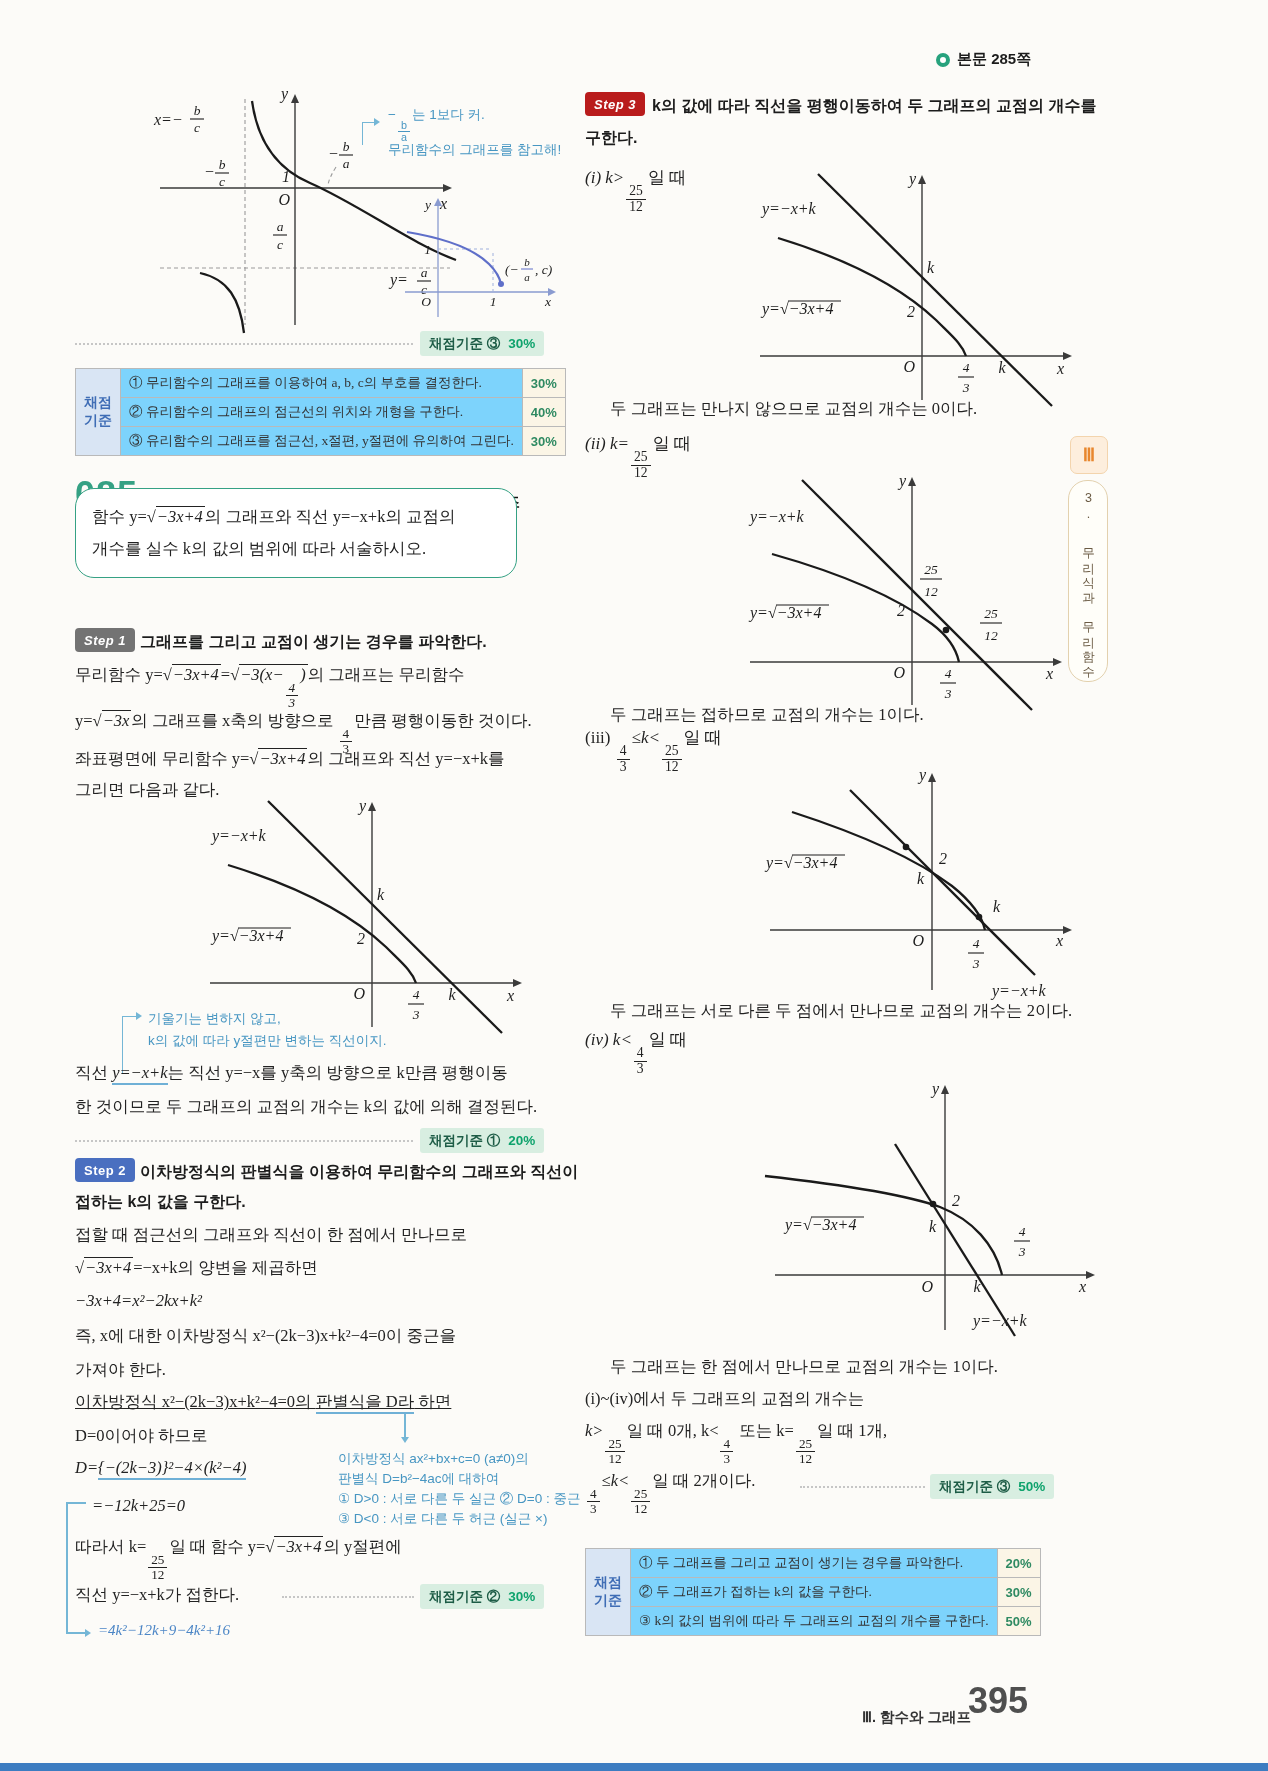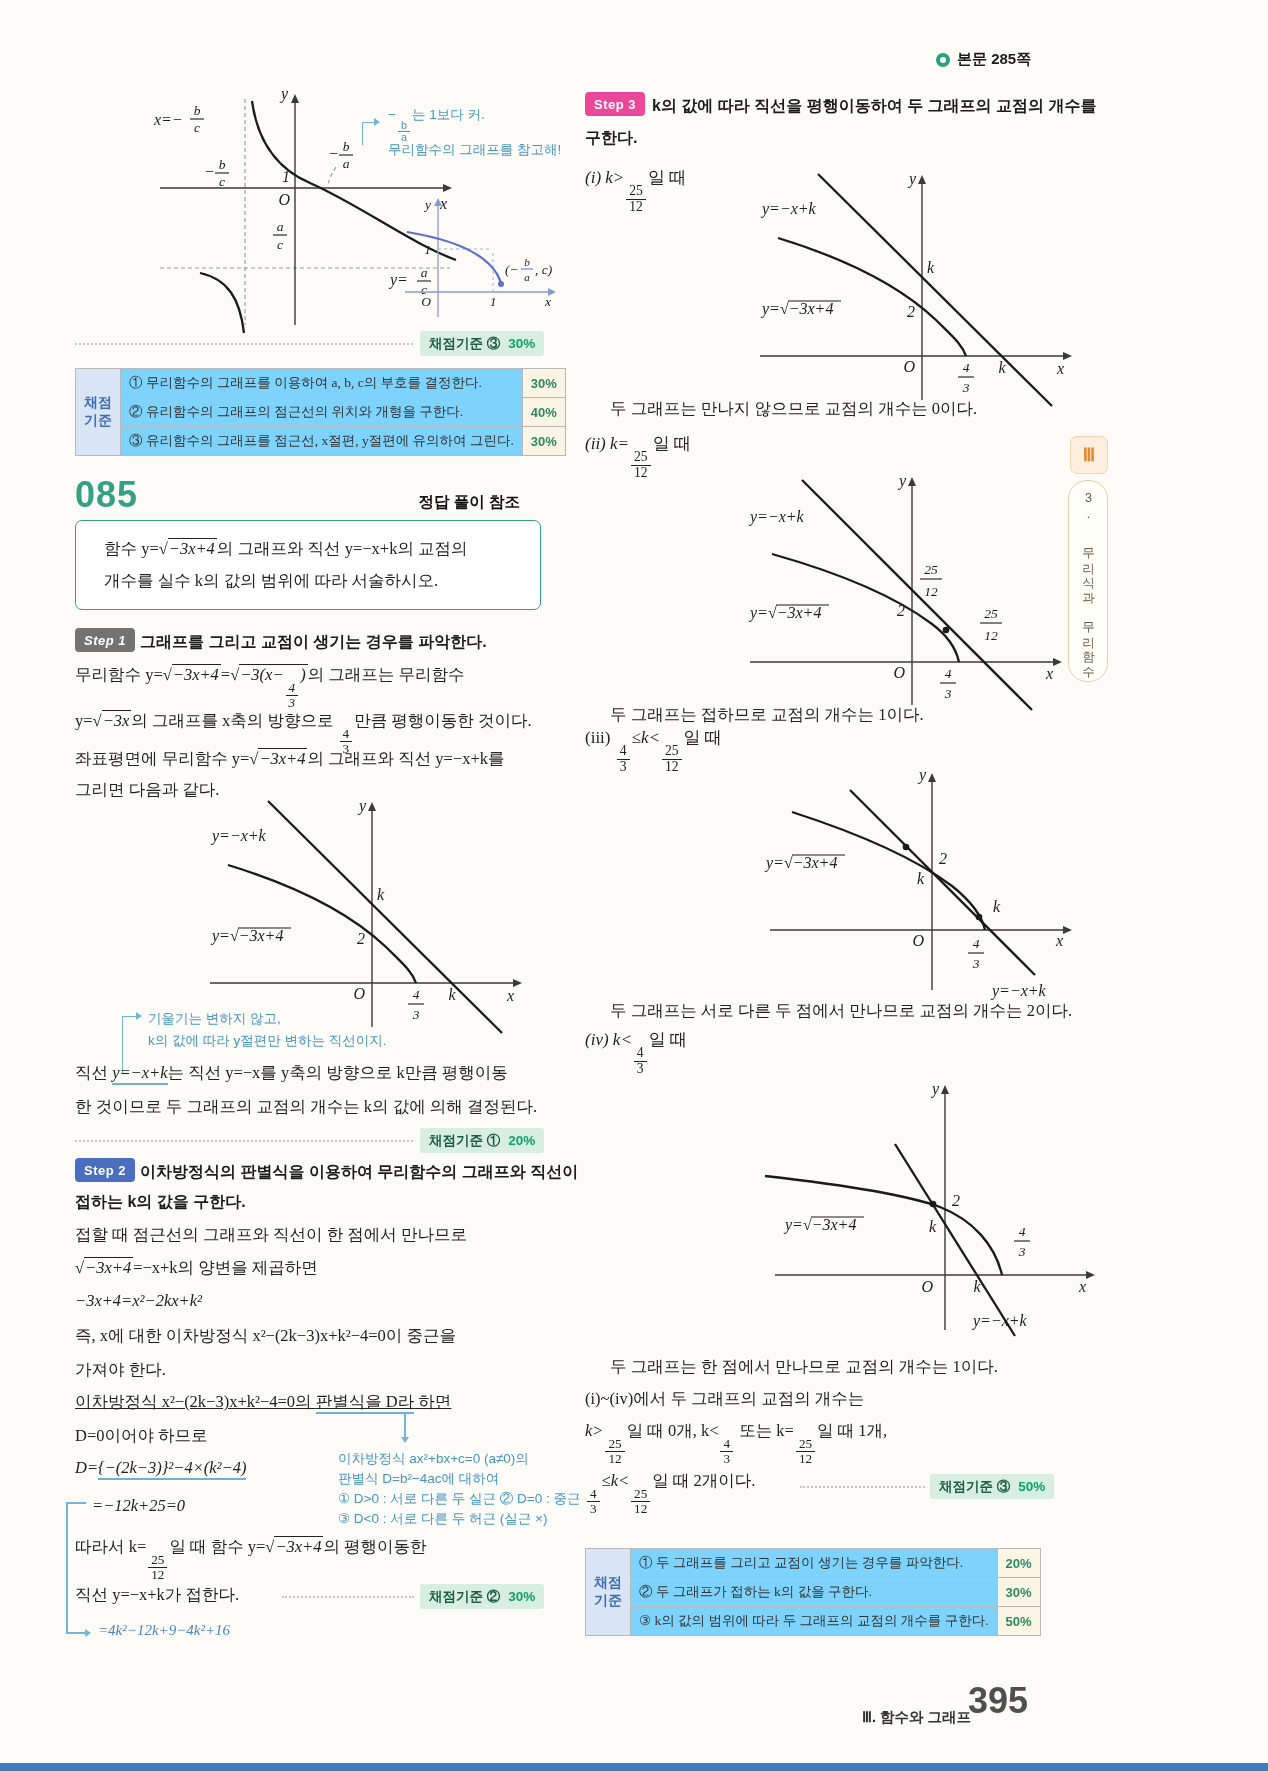--- a/index.html
+++ b/index.html
@@ -19,21 +19,21 @@
   
   .rb{position:absolute;background:#d8eee1;border-radius:3px;padding:4px 9px 3px;
       font:bold 13.5px "Liberation Sans",sans-serif;color:#1d5c46;white-space:nowrap;}
   .rb .pct{color:#0fa36d;margin-left:8px;}
   .dots{position:absolute;border-top:2px dotted #c6c6c6;height:0;}
   
   .step{position:absolute;border-radius:4px;color:#fff;font:bold 13px/1 "Liberation Sans",sans-serif;
         padding:6px 9px 5px;letter-spacing:.5px;}
   .s1{background:#737373;font-style:italic;}
   .s2{background:#4a6fc0;}
-  .s3{background:#ec4899;}
+  .s3{background:#b91c1c;font-style:italic;}
   .steptitle{position:absolute;font:bold 16px "Liberation Sans",sans-serif;color:#1c1c1c;white-space:nowrap;}
   
   table.rt{position:absolute;border-collapse:collapse;}
   table.rt td{border:1px solid #b9b9b9;padding:3px 8px;background:#7dd3fc;
       font:13.5px "Liberation Serif",serif;color:#333;white-space:nowrap;height:22px;}
   table.rt td.hd{background:#d9e5f4;color:#3f6db5;font:bold 14px "Liberation Sans",sans-serif;
       text-align:center;width:42px;margin-top:34px;}
   table.rt td.pct{background:#fbf5e6;color:#2f8a62;text-align:center;width:44px;
       font:bold 13px "Liberation Sans",sans-serif;}
   
@@ -43,22 +43,22 @@
   .elb{position:absolute;border-left:1.6px solid #74b6d6;border-top:1.6px solid #74b6d6;}
   .elb::after{content:"";position:absolute;right:-7px;top:-5px;border:4px solid transparent;
       border-left:6px solid #74b6d6;}
   .varrow{position:absolute;border-left:2px solid #74b6d6;}
   .varrow::after{content:"";position:absolute;left:-5px;bottom:-7px;border:4px solid transparent;
       border-top:6px solid #74b6d6;}
   .hook-b{position:absolute;border-top:2px solid #74b6d6;}
   .hook-b::after{content:"";position:absolute;right:-7px;top:-5px;border:4px solid transparent;
       border-left:6px solid #74b6d6;}
   
-  #pbox{position:absolute;left:75px;top:520px;width:408px;border:1.6px solid #35a184;border-radius:7px;
-        padding:12px 28px;background:#fff;}
+  #pbox{position:absolute;left:75px;top:488px;width:408px;border:1.6px solid #35a184;border-radius:19px;
+        padding:12px 16px;background:#fff;}
   #pbox .ln2{font-size:16.5px;line-height:32px;white-space:nowrap;}
   #pnum{position:absolute;left:75px;top:474px;font:bold 36px "Liberation Sans",sans-serif;
         color:#35a184;letter-spacing:1px;}
   #pref{position:absolute;left:370px;top:492px;width:150px;text-align:right;
         font:bold 15.5px "Liberation Sans",sans-serif;color:#111;}
   
   #hdr{position:absolute;left:936px;top:50px;display:flex;align-items:center;gap:7px;
        font:bold 15px "Liberation Sans",sans-serif;color:#1c1c1c;}
   #hdr .ic{width:6px;height:6px;border:4px solid #27a27d;border-radius:50%;background:#fff;}
   
@@ -266,21 +266,21 @@
   <div class="varrow" style="left:404px;top:1414px;height:26px;"></div>
   <div class="ln" style="left:75px;top:1425px;">D=0이어야 하므로</div>
   <div class="ln" style="left:75px;top:1458px;">
     <span class="mx">D=</span><span class="ublue mx">{−(2k−3)}²−4×(k²−4)</span>
   </div>
   <div class="ln mx" style="left:92px;top:1496px;">=−12k+25=0</div>
   <div class="ln" style="left:75px;top:1536px;">
     <span>따라서 k=</span><span class="fr">
         <span class="fn">25</span>
         <span class="fd">12</span>
-      </span><span>일 때 함수 y=√</span><span class="rad mx">−3x+4</span><span>의 평행이동한</span>
+      </span><span>일 때 함수 y=√</span><span class="rad mx">−3x+4</span><span>의 y절편에</span>
   </div>
   <div class="ln" style="left:75px;top:1584px;">직선 y=−x+k가 접한다.</div>
 
   <div class="dots" style="left:282px;top:1596px;width:132px;"></div>
   <div class="rb" style="left:420px;top:1584px;">
     <span>채점기준 ②</span><span class="pct">30%</span>
   </div>
 
   <div class="bnote" style="left:338px;top:1450px;">이차방정식 ax²+bx+c=0 (a≠0)의</div>
   <div class="bnote" style="left:338px;top:1470px;">판별식 D=b²−4ac에 대하여</div>

